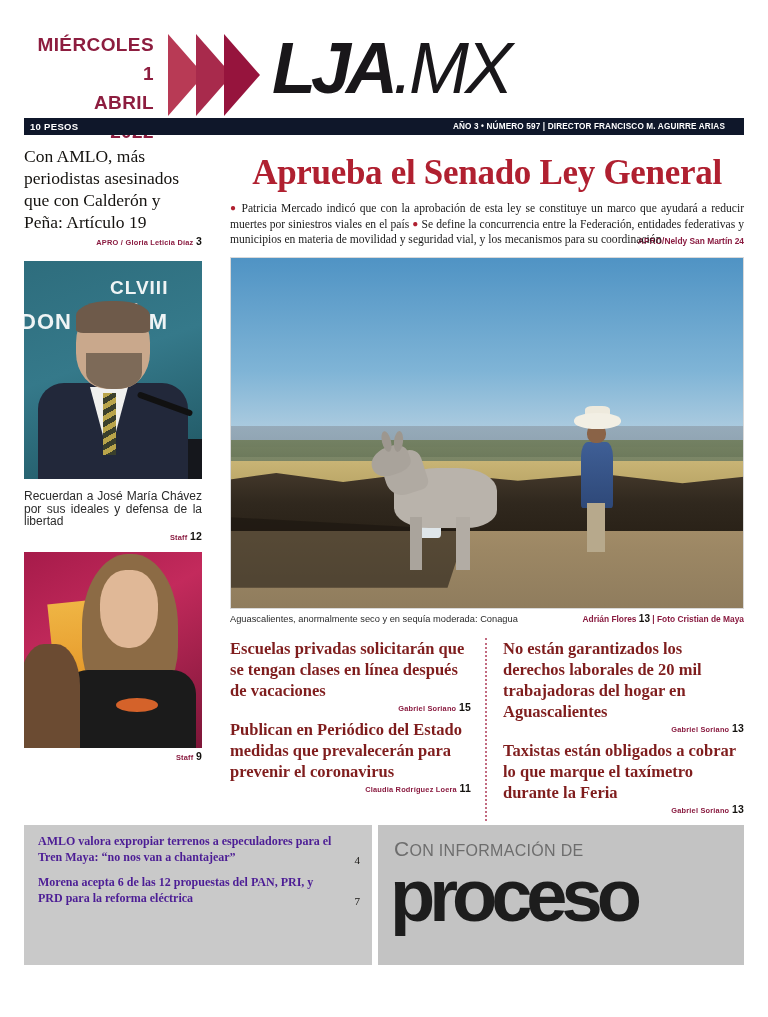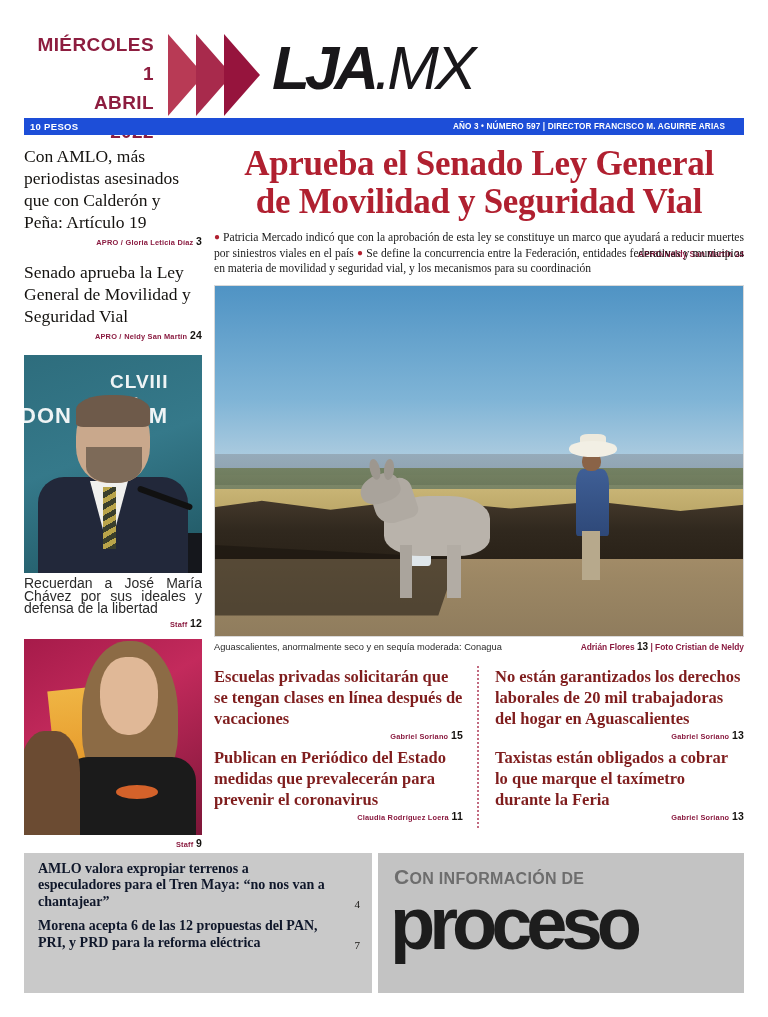--- a/index.html
+++ b/index.html
@@ -22,66 +22,66 @@
     font-weight:bold;color:#8d1d3f;
     font-size:19px;line-height:29px;letter-spacing:.4px;
   }
   .date-block div{display:block;}
   .chevrons{position:absolute;left:168px;top:34px;width:120px;height:82px;}
   .chev{position:absolute;top:0;width:0;height:0;}
   .logo-lja{
     position:absolute;left:272px;top:18px;
     font-family:"Liberation Sans", sans-serif;
     font-weight:bold;font-style:italic;
-    font-size:62px;line-height:100px;
+    font-size:72px;line-height:100px;
     letter-spacing:-5px;color:#19171a;
     white-space:nowrap;
   }
   .logo-mx{font-weight:normal;letter-spacing:-4px;}
 
   
-  .infobar{position:relative;height:17px;margin:0 24px;background:#1d4ed8;}
+  .infobar{position:relative;height:17px;margin:0 24px;background:#0f172a;}
   .price{
     position:absolute;left:6px;top:3px;
     font-family:"Liberation Sans", sans-serif;
     font-weight:bold;font-size:9.5px;letter-spacing:.3px;color:#fff;
   }
   .issue{
     position:absolute;right:19px;top:3.5px;
     font-family:"Liberation Sans", sans-serif;
     font-weight:bold;font-size:8.2px;letter-spacing:.15px;color:#fff;
     white-space:nowrap;
   }
 
   
   .body-wrap{display:flex;margin:10px 24px 0 24px;}
   .col-left{width:178px;flex:0 0 178px;}
-  .col-right{flex:1;padding-left:12px;}
+  .col-right{flex:1;padding-left:28px;margin-top:9px;}
 
   
   .teaser{margin-bottom:14px;}
   .teaser h3{
     margin:0;font-size:17.5px;line-height:22px;font-weight:normal;
     color:#14120f;
   }
   .byline{
     margin-top:2px;text-align:right;
     font-family:"Liberation Sans", sans-serif;
     font-size:8.5px;font-weight:bold;color:#8a1b40;
     letter-spacing:.2px;
   }
   .byline .pg{color:#14120f;font-size:10.5px;}
   .byline .sc{font-size:7.4px;}
 
   
   .photo-box{position:relative;width:178px;overflow:hidden;}
   .cap{
     font-family:"Liberation Sans", sans-serif;
-    font-size:14px;line-height:12.5px;color:#2a2a2a;
-    text-align:justify;margin-top:4px;
+    font-size:12px;line-height:12.5px;color:#2a2a2a;
+    text-align:justify;margin-top:11px;
   }
 
   
   .lead-head{
     margin:0 0 8px 0;text-align:center;
     font-weight:bold;color:#b02030;
     font-size:35px;line-height:38px;letter-spacing:-.3px;
   }
   .lead-deck{
     font-size:11.6px;line-height:15.2px;color:#1a1a1a;
@@ -120,33 +120,33 @@
   .story .byline{margin-top:0;display:inline-block;float:right;}
 
   
   .bottom{display:flex;margin:4px 24px 0 24px;height:140px;}
   .index{
     flex:0 0 348px;background:#c9c9c9;padding:8px 12px 6px 14px;
     box-sizing:border-box;
   }
   .idx-row{display:flex;align-items:flex-start;margin-bottom:8px;}
   .idx-row .txt{
-    flex:1;font-weight:bold;font-size:14px;line-height:16.5px;color:#0f172a;
+    flex:1;font-weight:bold;font-size:12px;line-height:16.5px;color:#4c1d95;
   }
   .idx-row .num{
     flex:0 0 26px;text-align:right;align-self:flex-end;
     font-size:11px;color:#14120f;
   }
   .proceso{
     flex:1;margin-left:6px;background:#c3c3c3;position:relative;
   }
   .proceso .con{
     position:absolute;left:16px;top:12px;
     font-family:"Liberation Sans", sans-serif;
-    font-weight:bold;font-size:21px;letter-spacing:.3px;color:#6d6d6d;
+    font-weight:normal;font-size:21px;letter-spacing:.3px;color:#6d6d6d;
   }
   .proceso .con .sm{font-size:16px;}
   .proceso .logo{
     position:absolute;left:12px;top:34px;
     font-family:"Liberation Sans", sans-serif;
     font-weight:bold;font-size:74px;line-height:74px;
     letter-spacing:-6px;color:#1d1d1d;
   }
 
   
@@ -292,28 +292,20 @@
 
       <div class="teaser">
         <h3>Con AMLO, más periodistas asesinados que con Calderón y Peña: Artículo 19</h3>
         <div class="byline">
           <span class="sc">APRO /</span>
           <span class="sc">Gloria Leticia  Díaz</span>
           <span class="pg">3</span>
         </div>
       </div>
 
-      <div class="teaser">
-        <h3>Senado aprueba la Ley General de Movilidad y Seguridad Vial</h3>
-        <div class="byline">
-          <span class="sc">APRO /</span>
-          <span class="sc">Neldy San Martín</span>
-          <span class="pg">24</span>
-        </div>
-      </div>
 
       <div class="photo-box" style="height:218px;">
         <div class="ph p1-bg"></div>
         <div class="p1-txt" style="left:86px;top:16px;font-size:19px;letter-spacing:1px;">CLVIII AN</div>
         <div class="p1-txt" style="left:-4px;top:48px;font-size:22px;letter-spacing:1px;">DON JOSÉ M</div>
         <div class="p1-podium"></div>
         <div class="p1-body"></div>
         <div class="p1-shirt"></div>
         <div class="p1-tie"></div>
         <div class="p1-head"></div>
@@ -339,21 +331,20 @@
       <div class="byline">
         <span class="sc">Staff</span>
         <span class="pg">9</span>
       </div>
     </div>
 
     <div class="col-right">
 
       <h1 class="lead-head">
         <span>Aprueba el Senado Ley General</span><br>
-        <span>de Movilidad y Seguridad Vial</span>
       </h1>
 
       <div class="lead-deck">
         <span class="bullet">●</span>
         <span>Patricia Mercado indicó que con la aprobación de esta ley se constituye un marco que ayudará a reducir muertes por siniestros viales en el país</span>
         <span class="bullet">●</span>
         <span>Se define la concurrencia entre la Federación, entidades federativas y municipios en materia de movilidad y seguridad vial, y los mecanismos para su coordinación</span>
         <span class="deck-byline">
           <span class="sc">APRO/</span><span class="sc">Neldy San Martín</span>
           <span class="pg">24</span>
@@ -384,21 +375,21 @@
         <div class="h-hat"></div>
         <div class="h-frame"></div>
       </div>
 
       <div class="hero-cap">
         <span class="left">Aguascalientes, anormalmente seco y en sequía moderada: Conagua</span>
         <span class="right">
           <span>Adrián Flores</span>
           <span style="font-size:10px;color:#14120f;">13</span>
           <span>|</span>
-          <span>Foto Cristian de Neldy</span>
+          <span>Foto Cristian de Maya</span>
         </span>
       </div>
 
       <div class="stories">
         <div class="scol">
 
           <div class="story">
             <h4>Escuelas privadas solicitarán que se tengan clases en línea después de vacaciones</h4>
             <div class="byline">
               <span class="sc">Gabriel Soriano</span>

